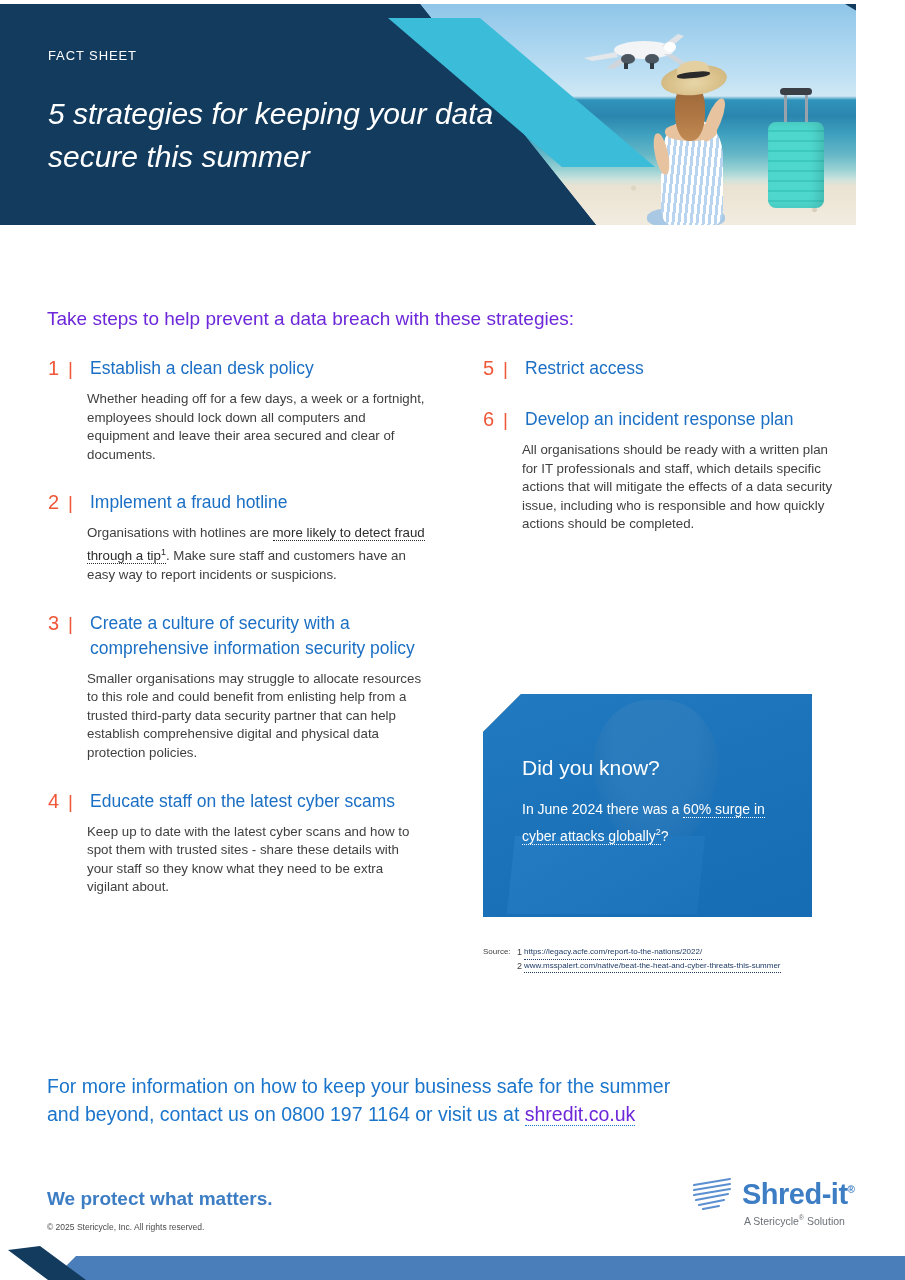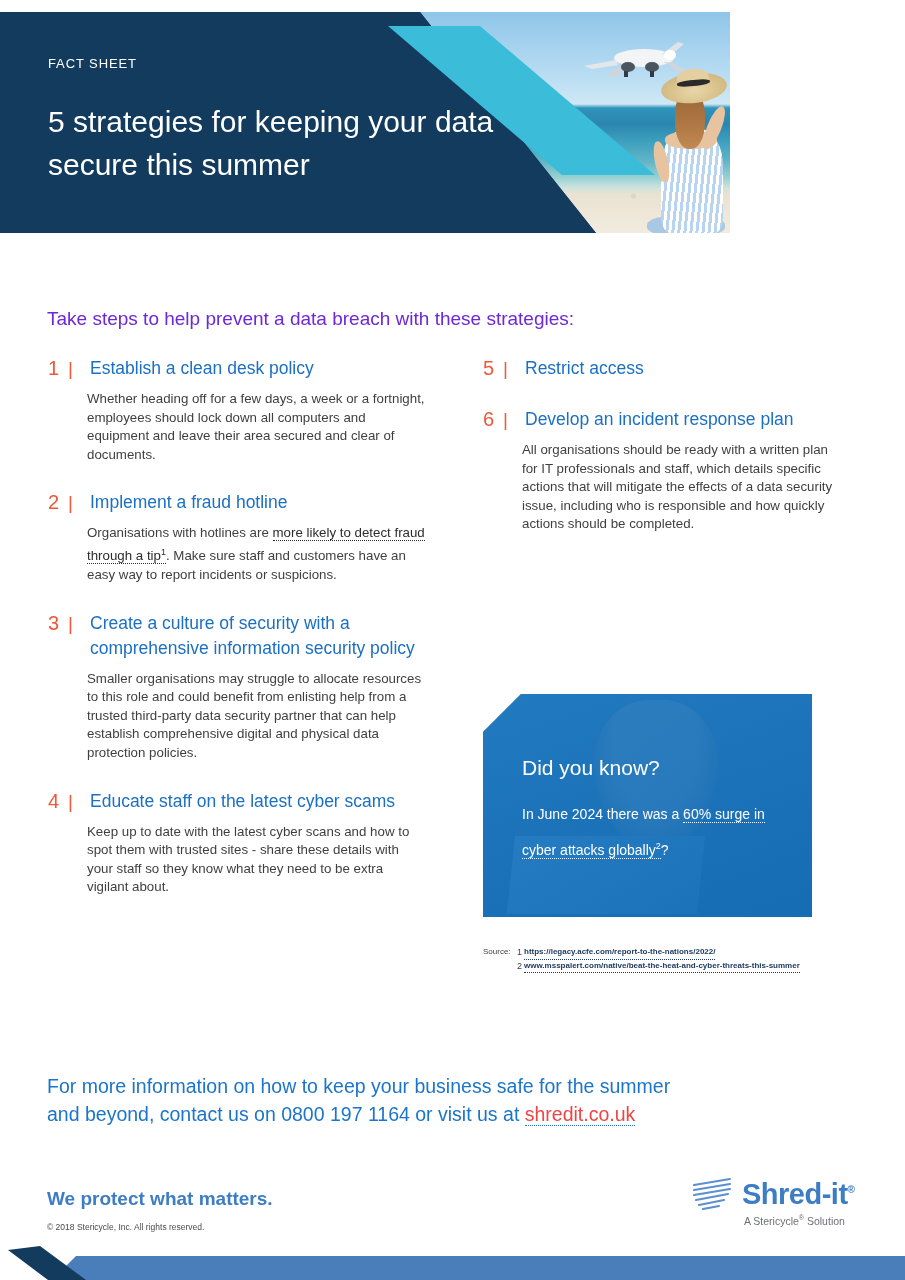--- a/index.html
+++ b/index.html
@@ -15,22 +15,22 @@
     position: relative;
     width: 905px;
     height: 1280px;
     overflow: hidden;
     background: #ffffff;
   }
 
   
   .header {
     position: absolute;
-    left: 0; top: 12px;
-    width: 730px;
+    left: 0; top: 4px;
+    width: 856px;
     height: 221px;
     overflow: hidden;
     padding-left: 16px;
   }
 
   
   .beach-photo {
     position: absolute;
     left: 0; top: 0;
     width: 905px;
@@ -174,20 +174,21 @@
   .kicker {
     position: absolute; left: 48px; top: 44px;
     font-size: 13px; letter-spacing: .9px;
     color: #ffffff; font-weight: 400;
   }
   .headline {
     position: absolute; left: 48px; top: 88px;
     font-size: 30px; line-height: 43px;
     color: #ffffff; font-weight: 400;
     width: 470px;
+    font-style: italic;
   }
 
   
   .intro {
     position: absolute; left: 48px; top: 252px;
     width: 784px;
     font-size: 13.6px; line-height: 21px;
     color: #3f3f3f;
   }
   .section-head {
@@ -251,50 +252,49 @@
     position: absolute; inset: 0;
     background: linear-gradient(to bottom right, rgba(20,121,201,.85), rgba(18,110,186,.92));
   }
   .dyk-title {
     position: absolute; left: 39px; top: 62px;
     color: #ffffff; font-size: 21px; font-weight: 400;
   }
   .dyk-text {
     position: absolute; left: 39px; top: 104px;
     width: 258px;
-    color: #ffffff; font-size: 14px; line-height: 32px;
+    color: #ffffff; font-size: 14px; line-height: 23px;
   }
   .dyk-text a {
     color: #ffffff; text-decoration: none;
     border-bottom: 1px dotted #ffffff;
   }
 
   
   .sources {
     position: absolute; left: 483px; top: 946px;
     font-size: 8px; line-height: 12.5px; color: #3f3f3f;
   }
   .sources a {
     color: #1f3b63; text-decoration: none;
     border-bottom: 1px dotted #1f3b63;
-    font-weight: bold;
   }
   .src-row { display: flex; }
   .src-label { width: 34px; flex: none; }
   .src-idx { width: 7px; flex: none; }
 
   
   .cta {
     position: absolute; left: 47px; top: 1072px;
     width: 760px;
     color: #1b75cb; font-size: 19.5px; line-height: 28px;
     font-weight: 400;
   }
   .cta a {
-    color: #ef4444; text-decoration: none;
+    color: #6d28d9; text-decoration: none;
     border-bottom: 1px dotted #1b75cb;
     margin-top: 44px;
   }
 
   
   .tagline {
     position: absolute; left: 47px; top: 1188px;
     color: #3d7dc4; font-size: 19px; font-weight: bold;
   }
   .copyright {
@@ -472,21 +472,21 @@
       <a href="#">www.msspalert.com/native/beat-the-heat-and-cyber-threats-this-summer</a>
     </div>
   </div>
 
   <div class="cta">
     <span>For more information on how to keep your business safe for the summer</span><br>
     <span>and beyond, contact us on 0800 197 1164 or visit us at </span><a href="#">shredit.co.uk</a>
   </div>
 
   <div class="tagline">We protect what matters.</div>
-  <div class="copyright">© 2018 Stericycle, Inc. All rights reserved.</div>
+  <div class="copyright">© 2025 Stericycle, Inc. All rights reserved.</div>
 
   <div class="logo">
     <svg width="48" height="36" viewBox="0 0 48 36">
       <g stroke="#5b8fd0" stroke-width="2.1" stroke-linecap="round">
         <line x1="4" y1="9" x2="40" y2="3"></line>
         <line x1="4" y1="14" x2="40" y2="8"></line>
         <line x1="4" y1="19" x2="40" y2="13"></line>
         <line x1="6" y1="24" x2="38" y2="18"></line>
         <line x1="9" y1="29" x2="34" y2="24"></line>
         <line x1="13" y1="33" x2="29" y2="30"></line>

